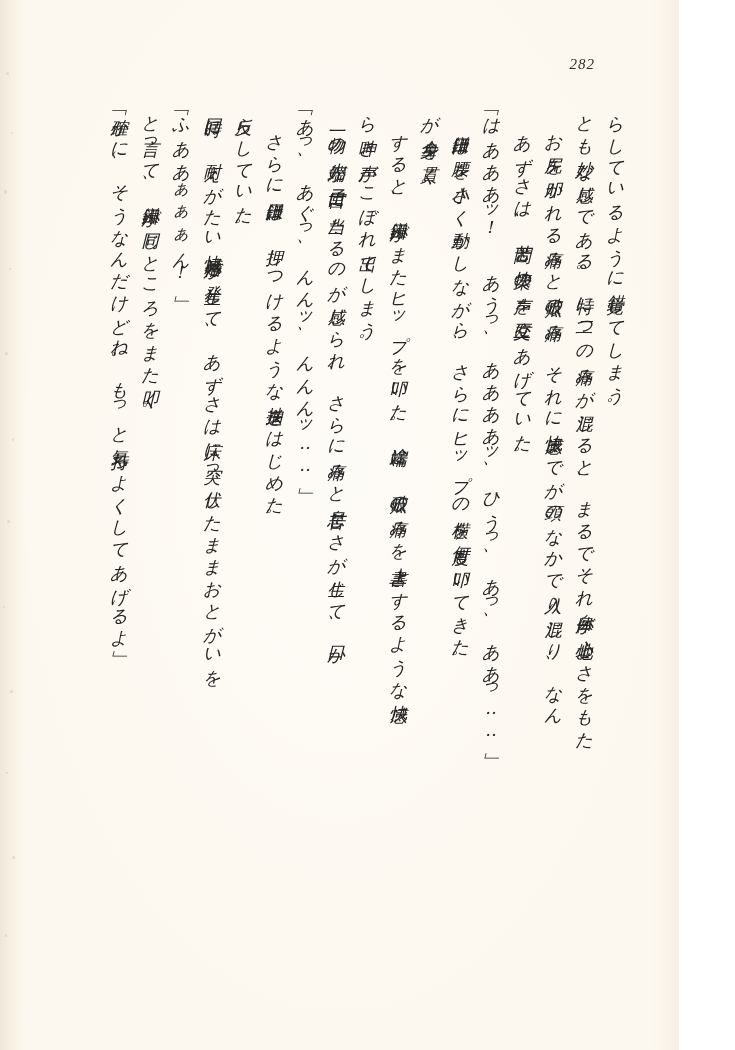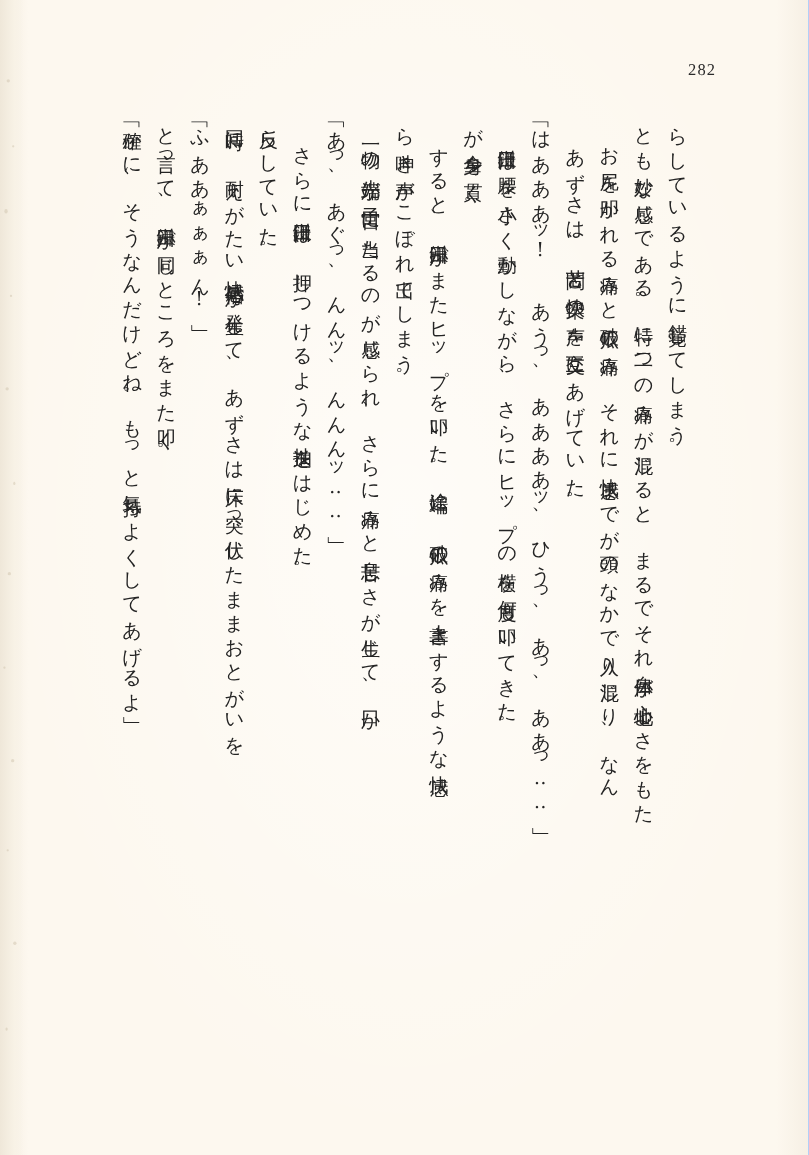--- a/index.html
+++ b/index.html
@@ -5,24 +5,25 @@
   html, body {
     margin: 0;
     padding: 0;
     background: #ffffff;
   }
   body {
     font-family: "Liberation Serif", "DejaVu Serif", serif;
   }
   #page {
     position: relative;
-    width: 735px;
+    width: 679px;
     height: 1050px;
-    background: #3b82f6;
+    background: #e5e5e5;
     overflow: hidden;
+    font-style: italic;
   }
   
   #paper-tint {
     position: absolute;
     inset: 0;
     background:
       radial-gradient(ellipse at 50% 45%, rgba(255,255,255,0.55) 0%, rgba(253,246,232,0.0) 70%),
       linear-gradient(90deg, #f3ece0 0px, #fdf8ef 26px, #fdf8ef 96%, #f6efe4 100%);
     pointer-events: none;
   }

